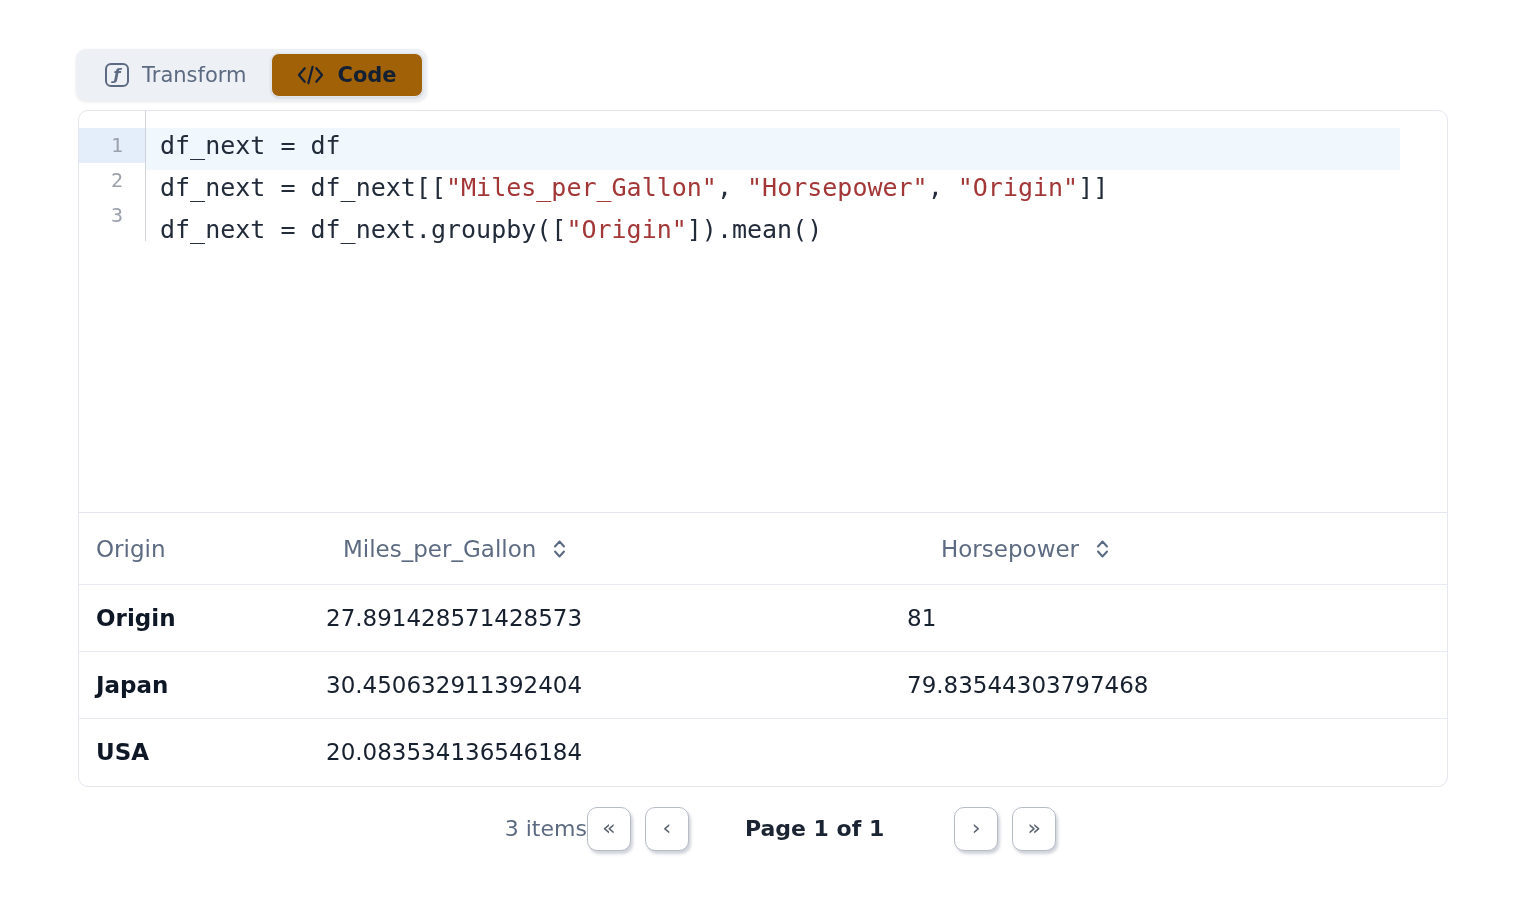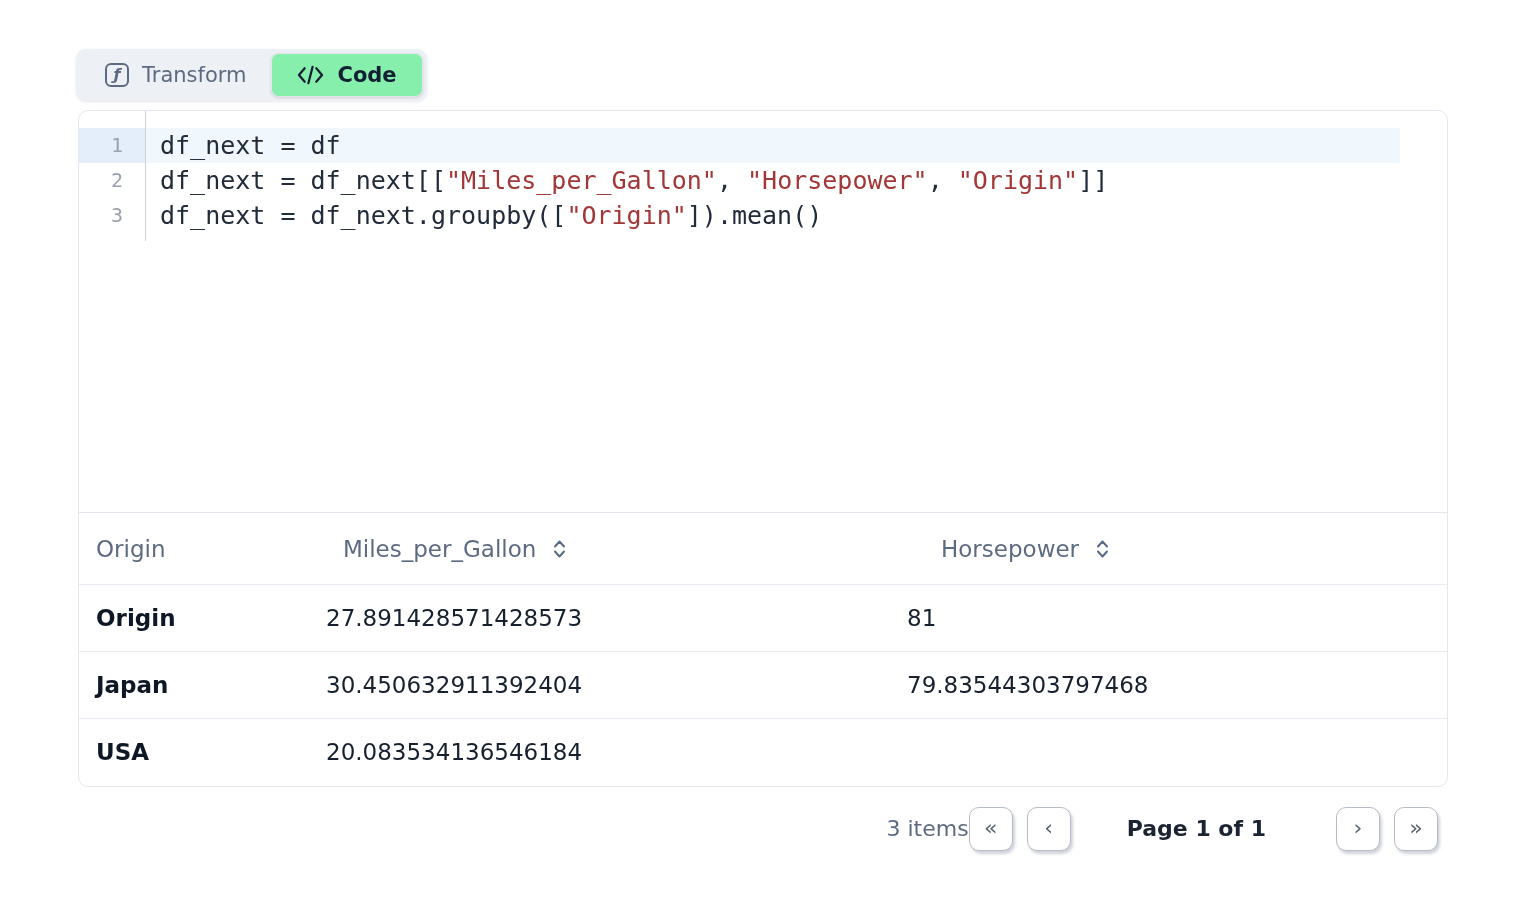--- a/index.html
+++ b/index.html
@@ -30,21 +30,21 @@
     display:inline-flex;align-items:center;padding:0 4px;
     box-shadow:0 1px 3px rgba(15,23,42,.10);
   }
   .tab{
     height:44px;display:flex;align-items:center;gap:13px;
     padding:0 25px;border-radius:8px;font-size:21px;cursor:pointer;
     white-space:nowrap;
   }
   .tab.inactive{color:var(--muted);font-weight:500;}
   .tab.active{
-    background:#86efac;border:1px solid #e3e6eb;color:#131f33;font-weight:700;
+    background:#a16207;border:1px solid #e3e6eb;color:#131f33;font-weight:700;
     box-shadow:0 1px 3px rgba(16,24,40,.14);
   }
   .fn-icon{
     width:24px;height:24px;border:2px solid currentColor;border-radius:6px;
     display:flex;align-items:center;justify-content:center;
     font-size:16px;font-style:italic;font-weight:600;line-height:1;
   }
   .code-icon-svg{display:block;}
 
   
@@ -61,21 +61,21 @@
     border-right:1px solid var(--gutter-border);
   }
   .ln{
     height:35px;line-height:35px;text-align:right;padding-right:22px;
     font-family:"DejaVu Sans Mono","Liberation Mono",monospace;
     font-size:20px;color:var(--line-num);
   }
   .ln.active{background:var(--active-gutter);}
   .code-col{flex:1;padding-top:17px;min-width:0;}
   .code-line{
-    height:35px;line-height:35px;padding-left:14px;white-space:pre;
+    height:42px;line-height:35px;padding-left:14px;white-space:pre;
     font-family:"DejaVu Sans Mono","Liberation Mono",monospace;
     font-size:25px;color:var(--code-text);
   }
   .code-line.active{background:var(--active-line);width:calc(100% - 47px);}
   .tok-plain{color:var(--code-text);}
   .tok-string{color:var(--string-color);}
 
   
   .t-row{
     display:grid;grid-template-columns:230px 581px 1fr;
@@ -86,22 +86,22 @@
     display:flex;align-items:center;gap:17px;
     color:var(--muted);font-size:23px;font-weight:400;
   }
   .sort-btn{display:inline-flex;align-items:center;cursor:pointer;}
   .t-body-row{height:67px;border-bottom:1px solid var(--row-border);font-size:23px;color:#17202e;}
   .t-body-row:last-child{border-bottom:none;height:66px;}
   .cell-origin{font-weight:700;color:#0e1726;}
 
   
   .footer{
-    position:absolute;left:78px;top:787px;width:1370px;height:83px;
-    display:flex;align-items:center;justify-content:flex-end;
+    position:absolute;left:92px;top:787px;width:1370px;height:83px;
+    display:flex;align-items:center;justify-content:center;
     padding-left:17px;padding-right:10px;
   }
   .items-count{font-size:22px;color:var(--muted);}
   .pager{display:flex;align-items:center;}
   .pbtn{
     width:44px;height:44px;border-radius:10px;border:1.5px solid #b6bcc6;
     background:#fff;color:#5b6470;font-size:22px;line-height:1;
     display:flex;align-items:center;justify-content:center;cursor:pointer;
     box-shadow:2px 3px 3px rgba(120,130,150,.35);
     margin-left:14px;padding-bottom:3px;

